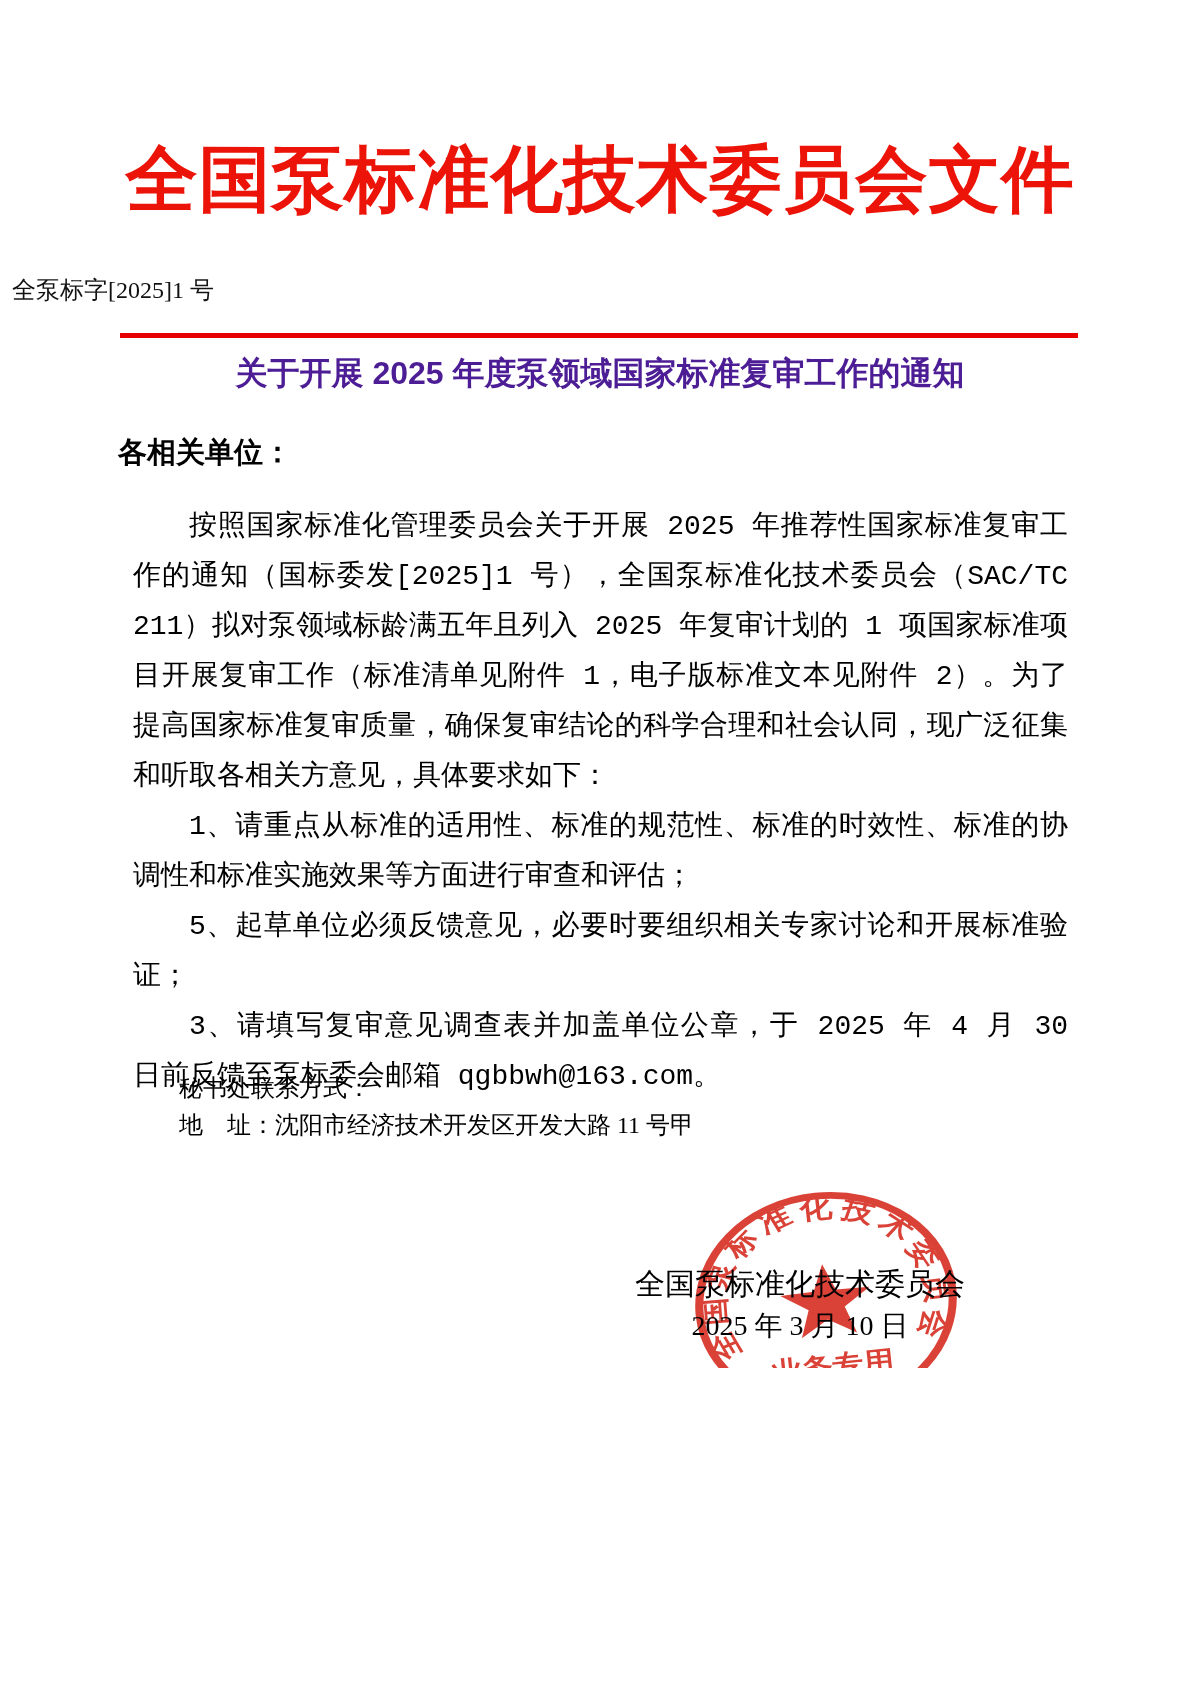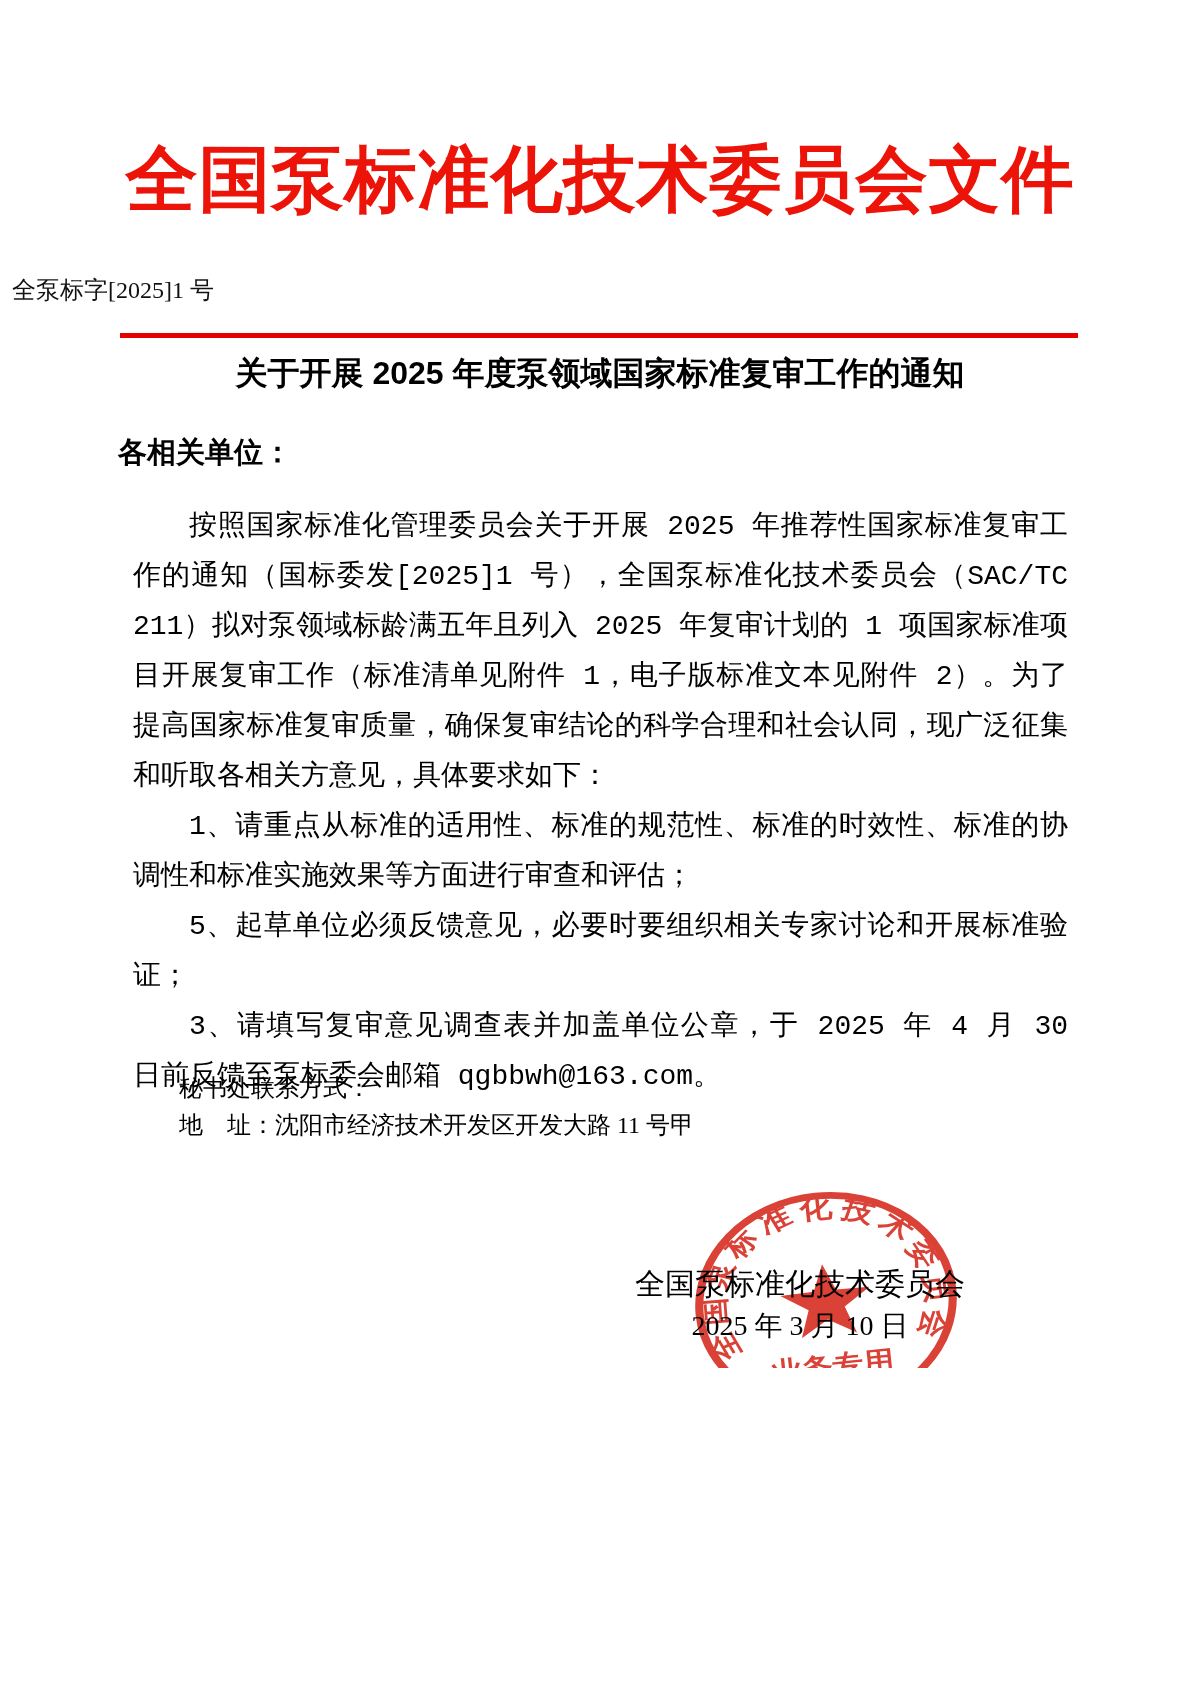--- a/index.html
+++ b/index.html
@@ -41,21 +41,21 @@
     background: #e60000;
   }
   
   .doc-title {
     position: absolute;
     top: 352px; left: 0; right: 0;
     text-align: center;
     font-family: "Liberation Sans", "DejaVu Sans", sans-serif;
     font-weight: bold;
     font-size: 32px;
-    color: #000000;
+    color: #4c1d95;
     white-space: nowrap;
   }
   .salutation {
     position: absolute;
     top: 433px; left: 118px;
     font-family: Liberation Mono, monospace;
     font-weight: bold;
     font-size: 29px;
   }
   

